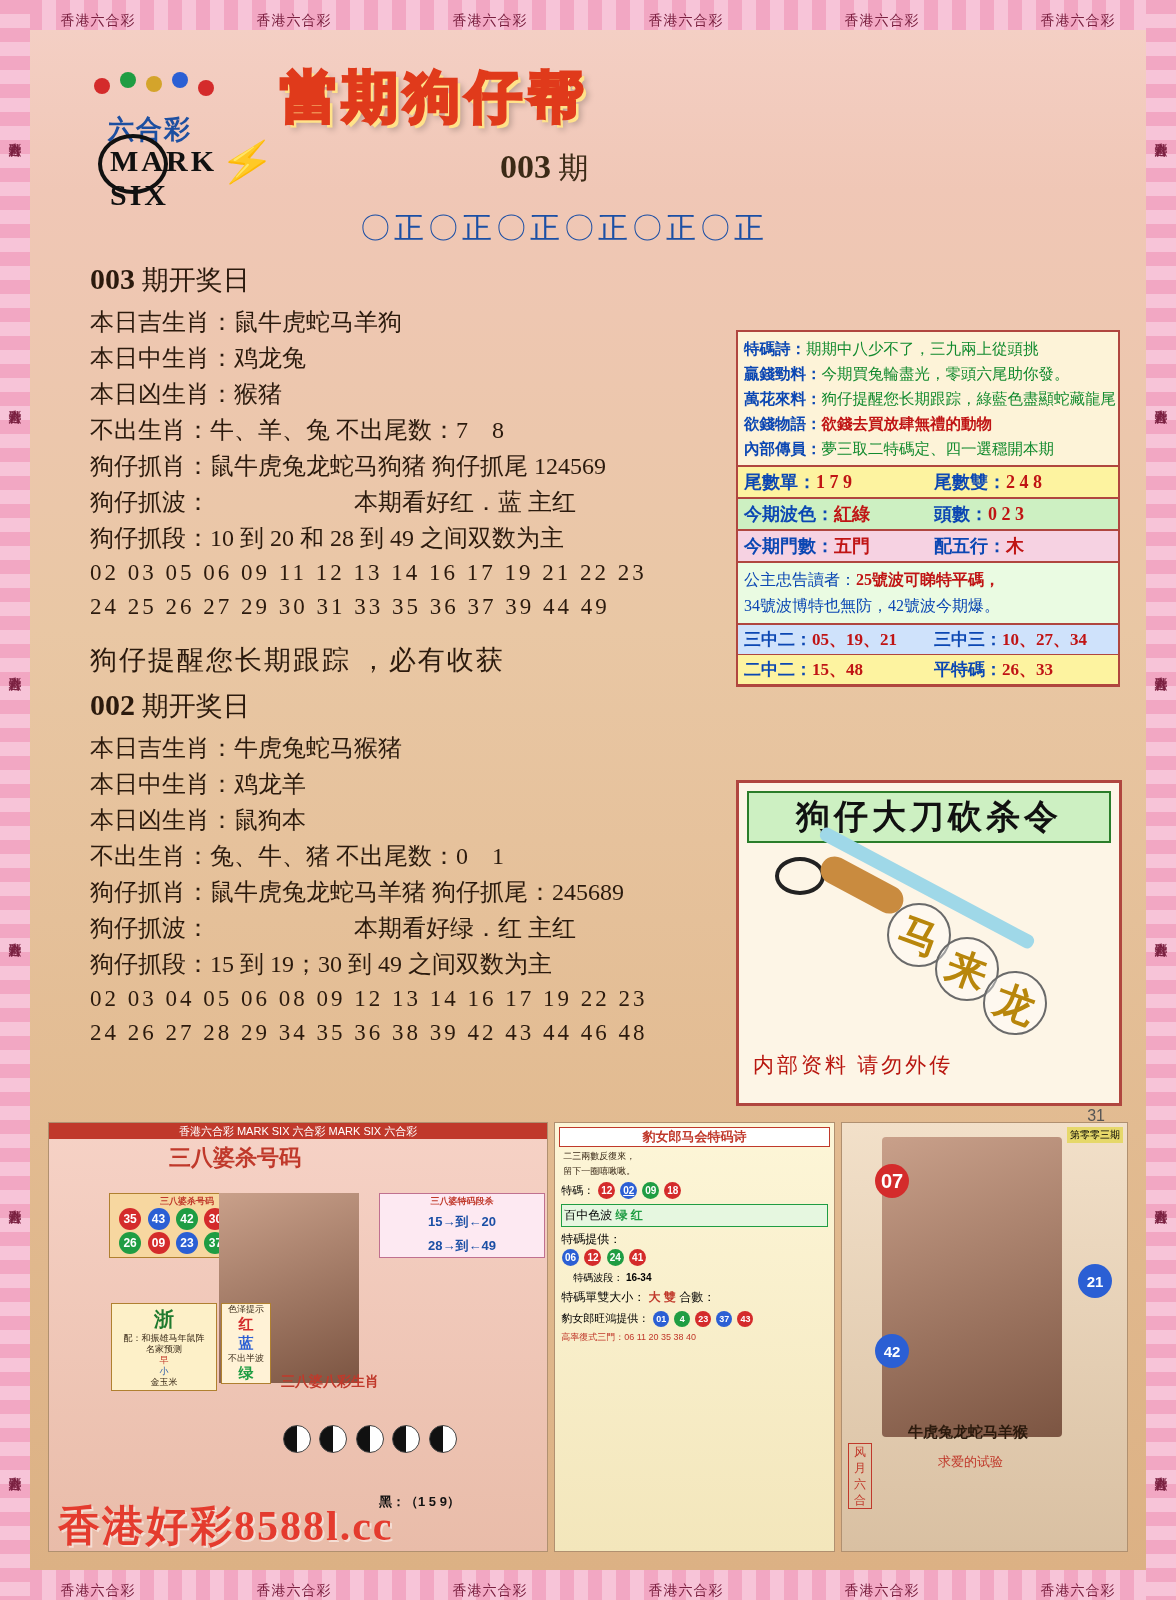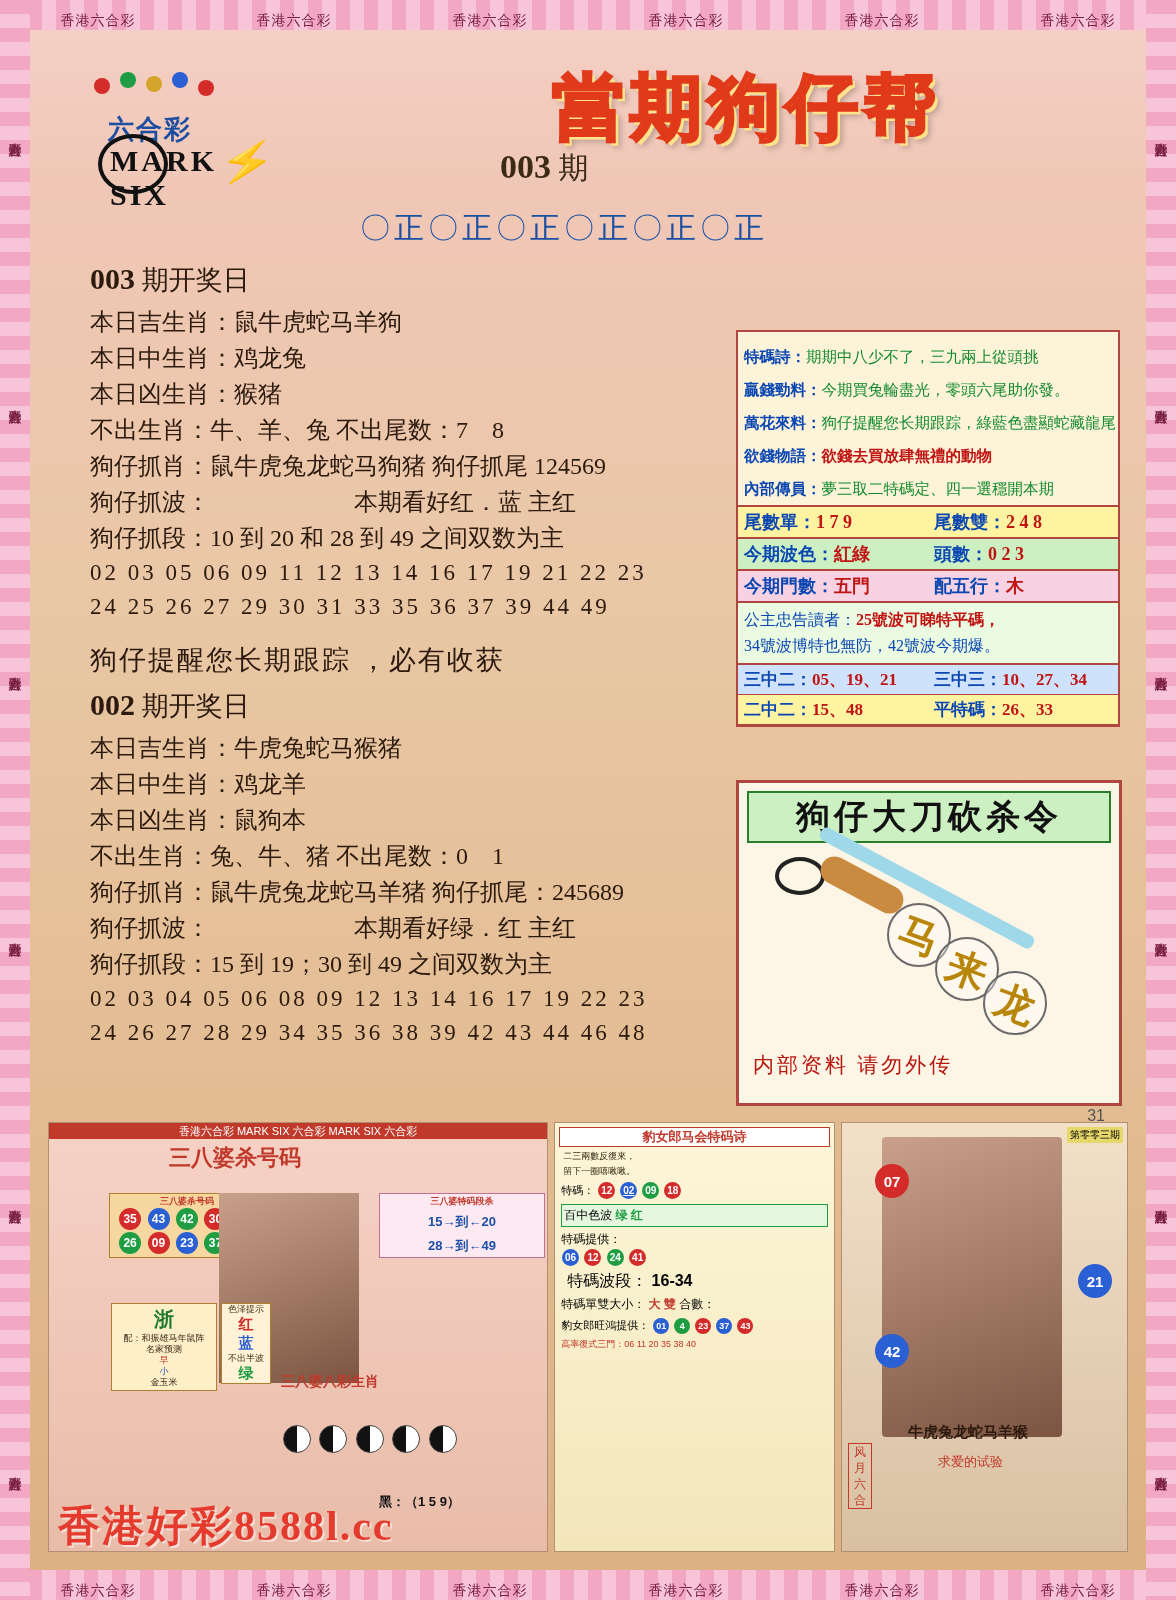--- a/index.html
+++ b/index.html
@@ -51,28 +51,27 @@
   .logo-mark{
     position:absolute;left:42px;top:72px;font-size:30px;font-weight:bold;color:#111;
     letter-spacing:3px;font-family:"Liberation Serif",serif;
   }
   .logo-circle{
     position:absolute;left:30px;top:62px;width:62px;height:52px;border:4px solid #111;border-radius:50%;
   }
   .bolt{position:absolute;left:152px;top:64px;font-size:44px;color:#d41414;font-weight:bold;transform:rotate(8deg);}
 
   .title{
-    position:absolute;left:262px;top:30px;width:650px;
+    position:absolute;left:250px;top:30px;width:650px;
     font-family:"Liberation Serif",serif;
-    font-size:72px;font-weight:bold;
+    font-size:56px;font-weight:bold;
     color:#ff8c1a;
     -webkit-text-stroke:3px #e03a1b;
     text-shadow:4px 4px 0 #ffe28a, 6px 6px 6px rgba(0,0,0,.25);
     letter-spacing:6px;
-    text-align:right;
   }
   .issue{
     position:absolute;left:470px;top:118px;
     font-size:30px;color:#3b2a16;font-family:"Liberation Serif",serif;
   }
   .issue b{font-size:34px;}
   .notice{
     position:absolute;right:58px;top:42px;width:150px;
     font-size:22px;line-height:30px;color:#b31616;font-weight:bold;
     font-family:"Liberation Serif",serif;letter-spacing:2px;text-align:center;
@@ -95,21 +94,21 @@
     font-size:27px;color:#2b1a0d;margin:18px 0 10px 0;letter-spacing:2px;
   }
 
   
   .info-box{
     position:absolute;left:706px;top:300px;width:380px;
     border:2px solid #b0463f;background:#fff;
     font-family:"Liberation Serif",serif;
   }
   .poem{background:#fdf3d8;padding:4px 6px;}
-  .poem .prow{font-size:15.5px;line-height:25px;white-space:nowrap;margin-top:8px;}
+  .poem .prow{font-size:15.5px;line-height:25px;white-space:nowrap;}
   .poem .lbl{color:#0b47b3;font-weight:bold;}
   .poem .val{color:#118a2e;}
   .poem .val.red{color:#c01414;}
 
   .grid-row{display:flex;border-top:2px solid #b0463f;font-size:18px;}
   .grid-row>div{padding:3px 6px;flex:1;white-space:nowrap;}
   .bg-y{background:#fdf3a0;}
   .bg-g{background:#cdf0c2;}
   .bg-p{background:#f6d2e2;}
   .bg-b{background:#cfe2fb;}
@@ -426,21 +425,21 @@
         <span>百中色波</span>
         <b style="color:#1f9d43;">绿  红</b>
       </div>
       <div style="margin:4px 6px;font-size:12px;">
         <div>特碼提供：</div>
         <span class="ball b" style="width:17px;height:17px;font-size:10px;">06</span>
         <span class="ball r" style="width:17px;height:17px;font-size:10px;">12</span>
         <span class="ball g" style="width:17px;height:17px;font-size:10px;">24</span>
         <span class="ball r" style="width:17px;height:17px;font-size:10px;">41</span>
       </div>
-      <div style="margin:4px 12px;font-size:16px;">
+      <div style="margin:4px 18px;font-size:10px;">
         <span>特碼波段：</span>
         <b>16-34</b>
       </div>
       <div style="margin:4px 6px;font-size:12px;">
         <span>特碼單雙大小：</span>
         <b style="color:#c0392b;">大  雙</b>
         <span>合數：</span>
       </div>
       <div style="margin:4px 6px;font-size:11px;">
         <span>豹女郎旺鴻提供：</span>
@@ -449,21 +448,21 @@
         <span class="ball r" style="width:16px;height:16px;font-size:9px;">23</span>
         <span class="ball b" style="width:16px;height:16px;font-size:9px;">37</span>
         <span class="ball r" style="width:16px;height:16px;font-size:9px;">43</span>
       </div>
       <div class="mini" style="margin:2px 6px;color:#c0392b;">高率復式三門：06 11 20 35 38 40</div>
     </div>
 
     <div class="thumb t3">
       <div style="position:absolute;right:4px;top:4px;background:#e6d86a;font-size:10px;padding:1px 3px;" class="tt">第零零三期</div>
       <div class="photo" style="position:absolute;left:40px;top:14px;width:180px;height:300px;border-radius:4px;"></div>
-      <span class="ball r" style="position:absolute;left:32px;top:40px;width:34px;height:34px;font-size:15px;">07</span>
+      <span class="ball r" style="position:absolute;left:32px;top:40px;width:34px;height:34px;font-size:20px;">07</span>
       <span class="ball b" style="position:absolute;right:14px;top:140px;width:34px;height:34px;font-size:15px;">21</span>
       <span class="ball b" style="position:absolute;left:32px;top:210px;width:34px;height:34px;font-size:15px;">42</span>
       <div style="position:absolute;left:66px;top:300px;font-size:15px;font-weight:bold;color:#2b1a0d;text-align:center;" class="tt">牛虎兔龙蛇马羊猴</div>
       <div style="position:absolute;left:96px;top:330px;font-size:13px;color:#c0392b;" class="tt">求爱的试验</div>
       <div style="position:absolute;left:6px;top:320px;width:22px;font-size:12px;line-height:16px;text-align:center;color:#c0392b;border:1px solid #c0392b;">风月六合</div>
     </div>
   </div>
 
   <div class="watermark">香港好彩8588l.cc</div>
 </div>

